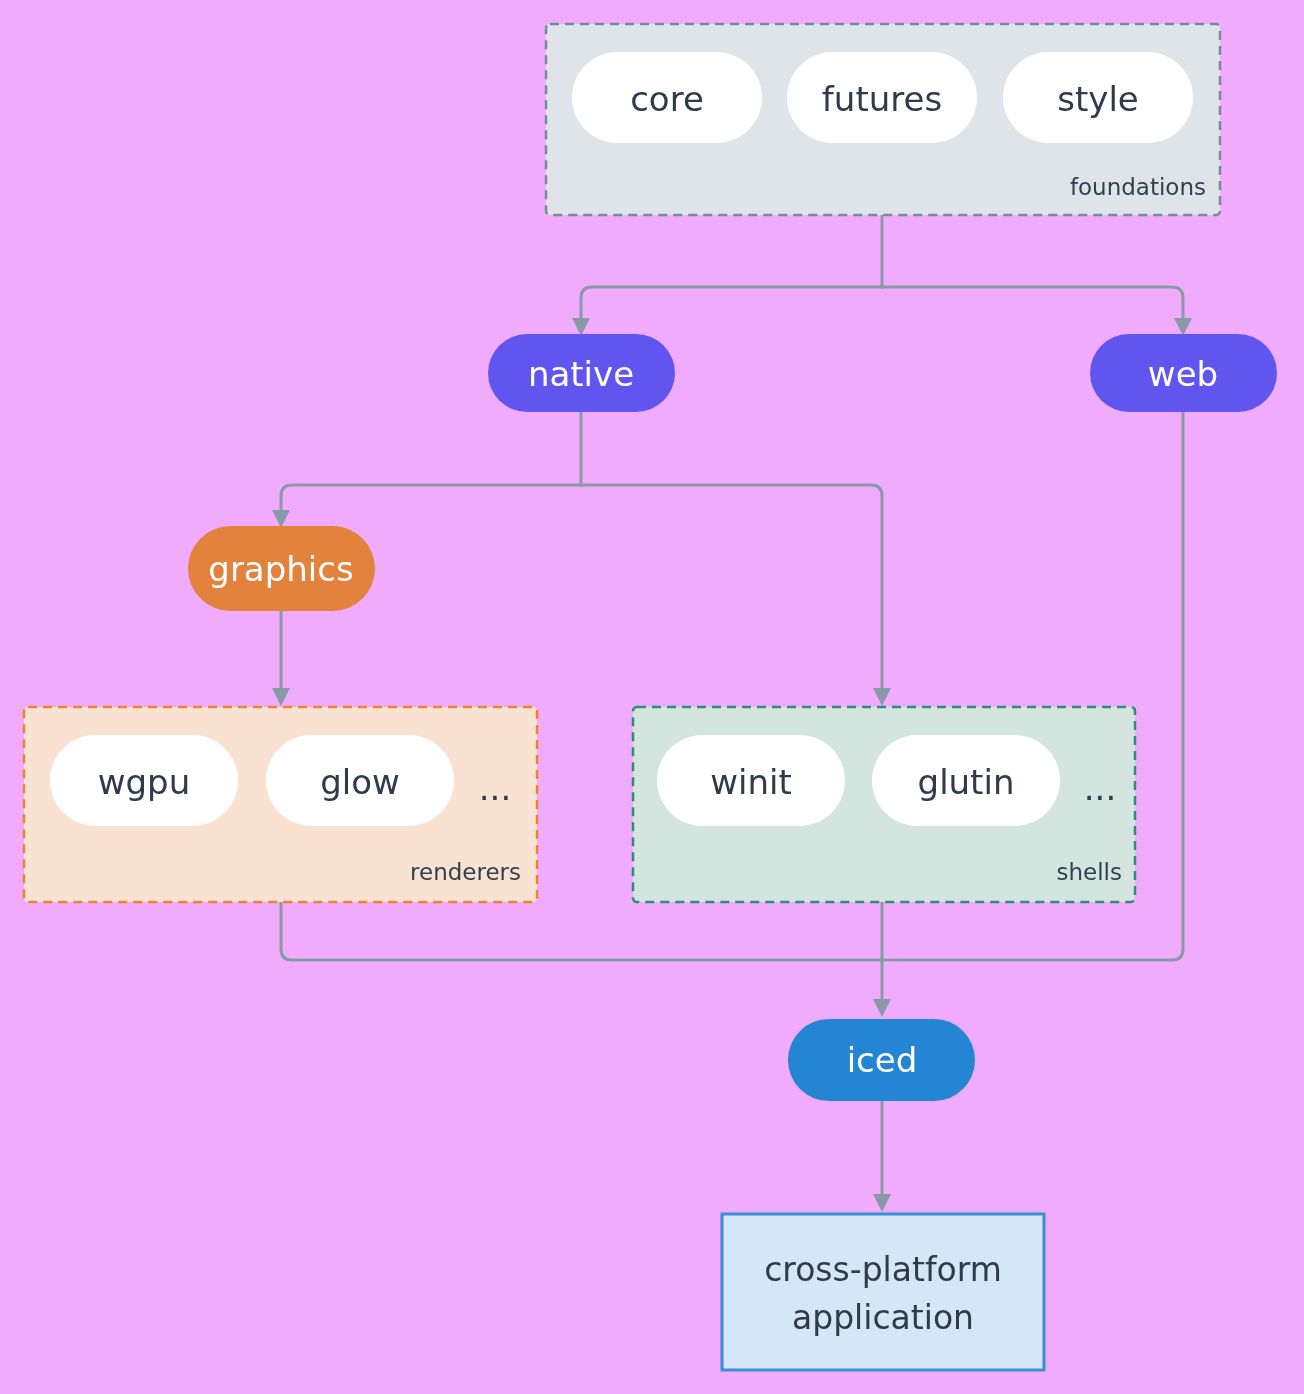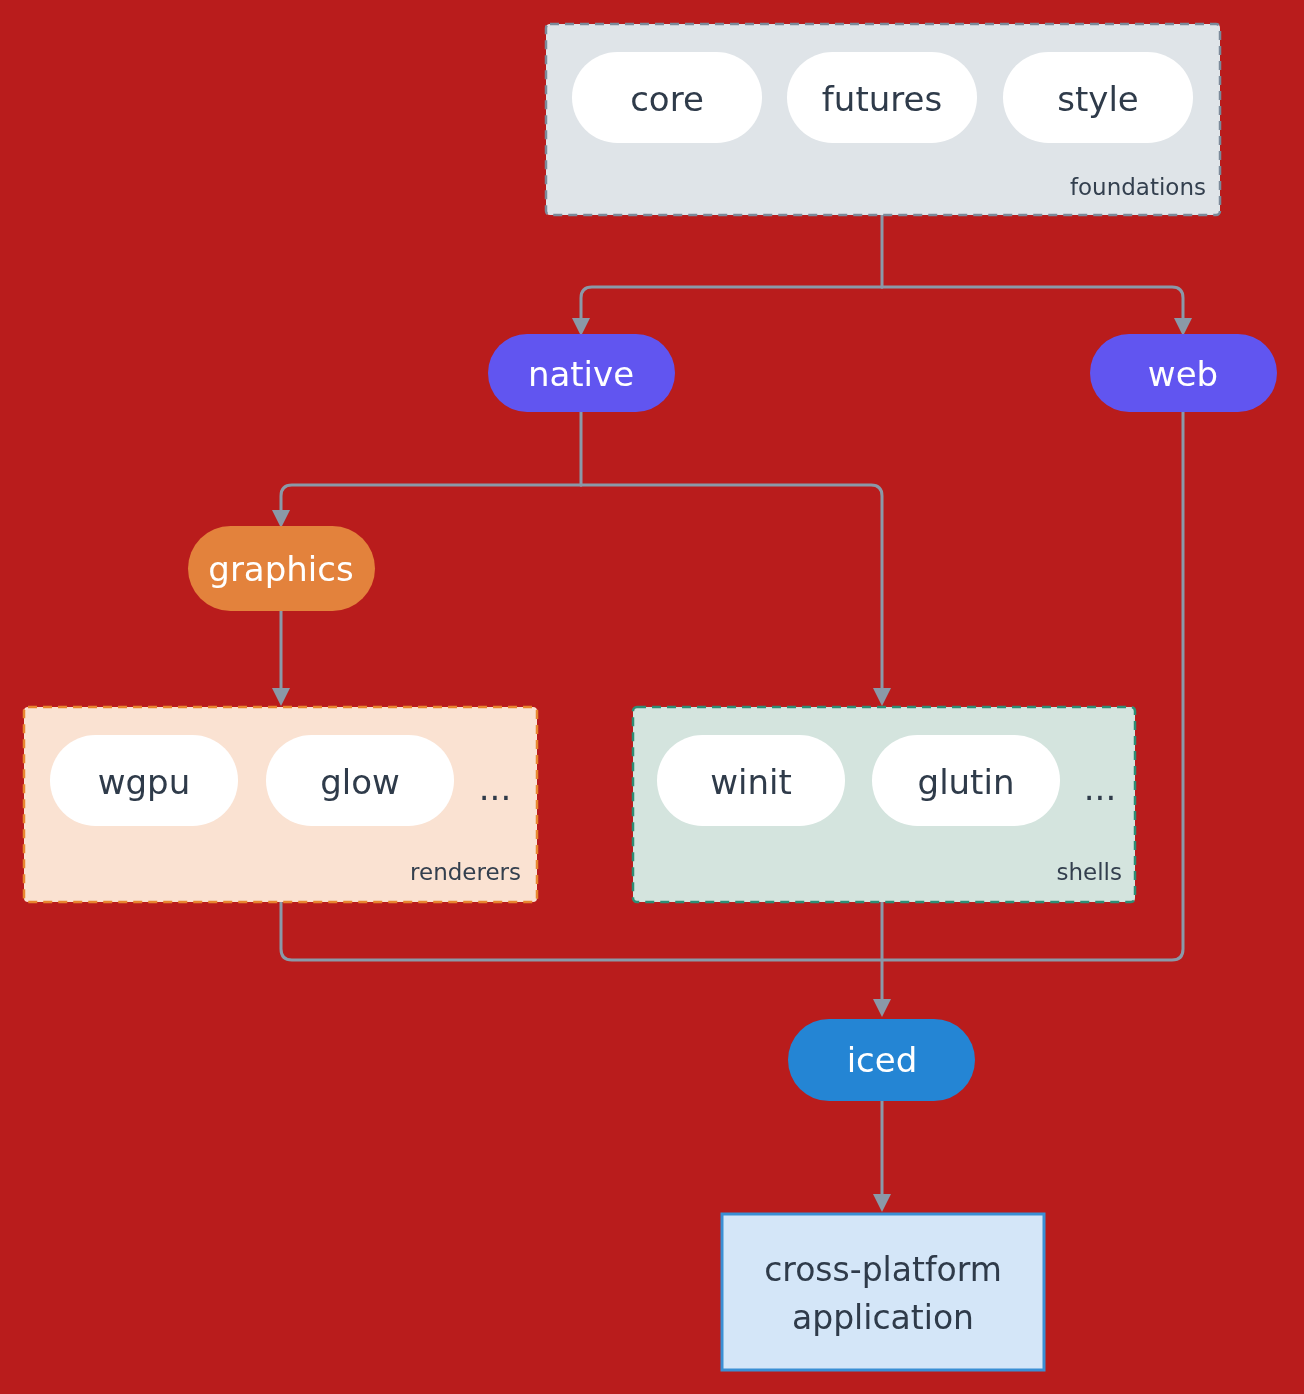--- a/index.html
+++ b/index.html
@@ -10,21 +10,21 @@
   body {
     width: 1304px;
     height: 1394px;
     overflow: hidden;
     font-family: "DejaVu Sans", sans-serif;
   }
   #diagram-root {
     position: relative;
     width: 1304px;
     height: 1394px;
-    background: #b91c1c;
+    background: #f0abfc;
   }
   svg.canvas {
     position: absolute;
     top: 0;
     left: 0;
     width: 1304px;
     height: 1394px;
     display: block;
   }
   .node-label {

